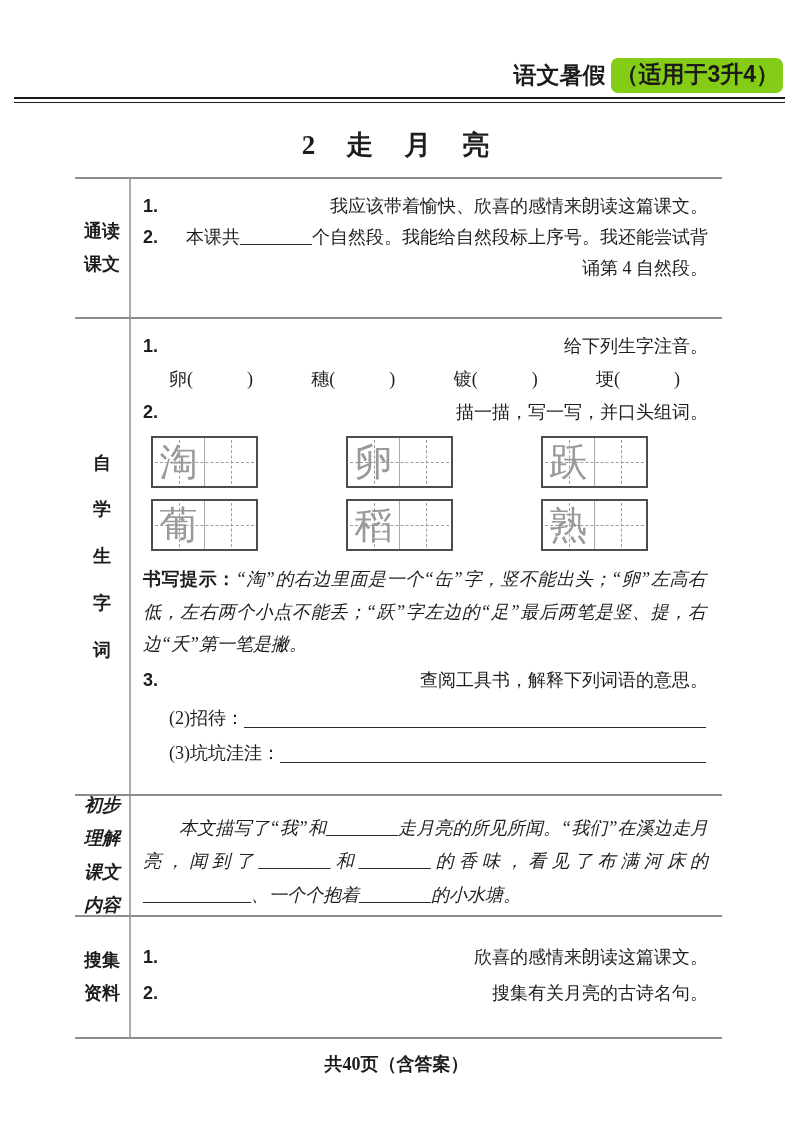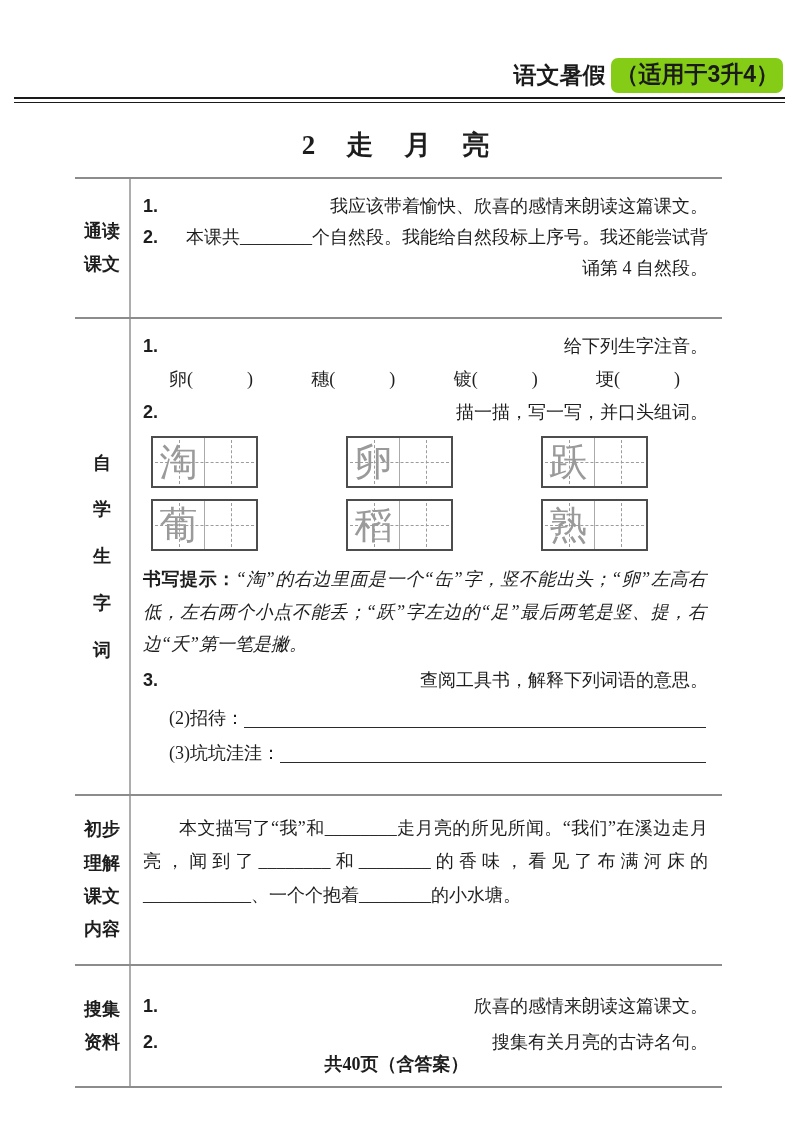--- a/index.html
+++ b/index.html
@@ -31,21 +31,21 @@
     text-align:center; font-size:27px; font-weight:bold; letter-spacing:2px;
   }
   
   .ptable {
     position:absolute; left:75px; top:177px; width:647px;
     border-top:2px solid #8c8c8c;
   }
   .prow { display:flex; border-bottom:2px solid #8c8c8c; overflow:hidden; }
   .row-tongdu { height:140px; }
   .row-zixue  { height:477px; }
-  .row-chubu  { height:170px; }
+  .row-chubu  { height:121px;font-style:italic; }
   .row-souji  { height:122px; }
   .lab {
     width:54px; flex:none; display:flex; flex-direction:column;
     align-items:center; justify-content:center; text-align:center;
     font-family:"Liberation Sans","DejaVu Sans",sans-serif;
     font-weight:bold; font-size:18px; line-height:1.85;
   }
   .row-zixue .lab { line-height:2.6; }
   .cell {
     flex:1; border-left:2px solid #adadad;

